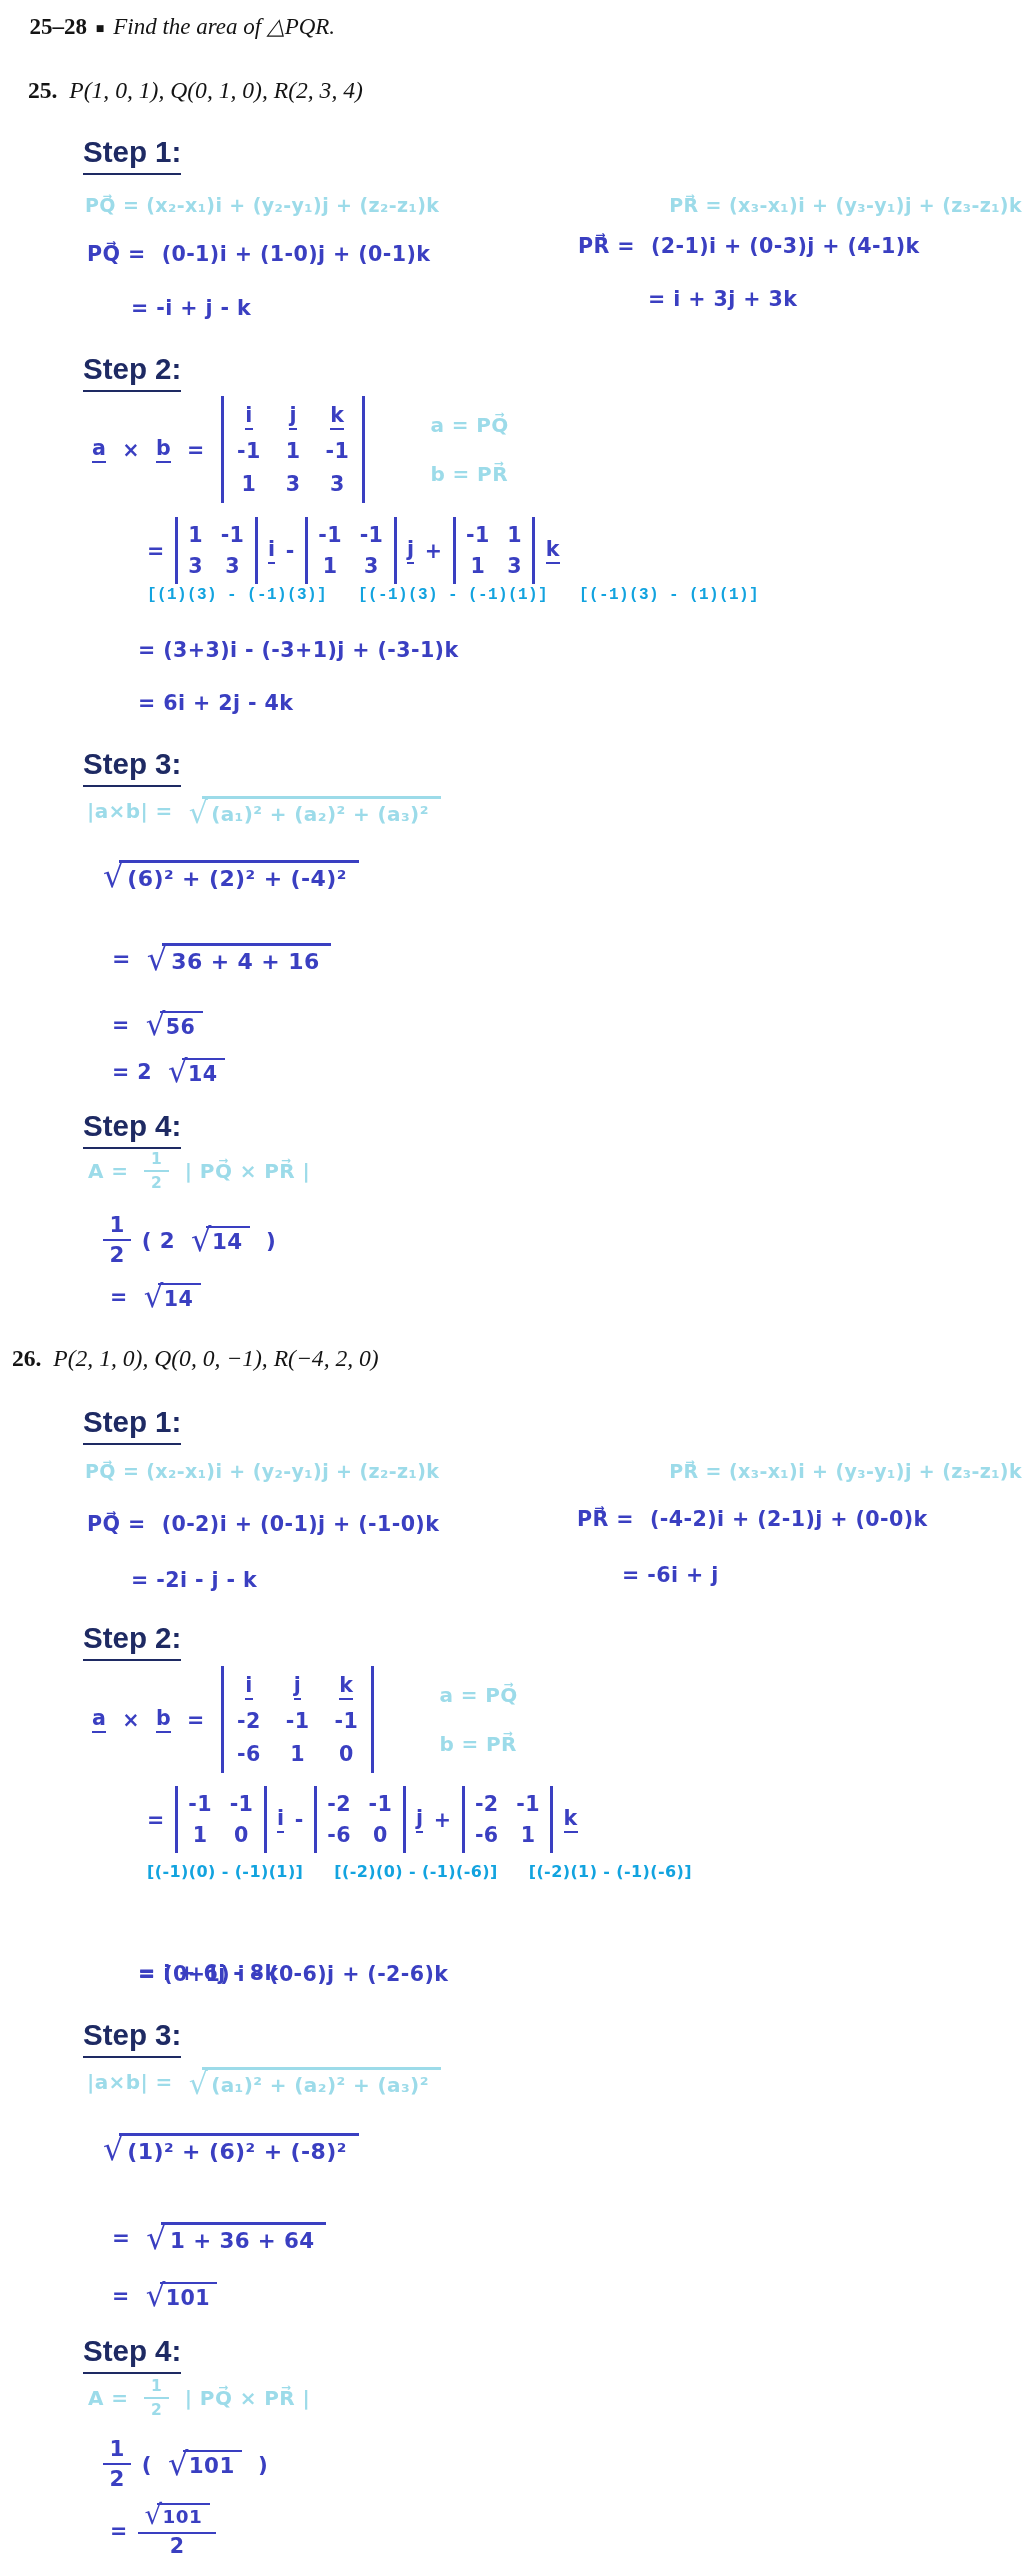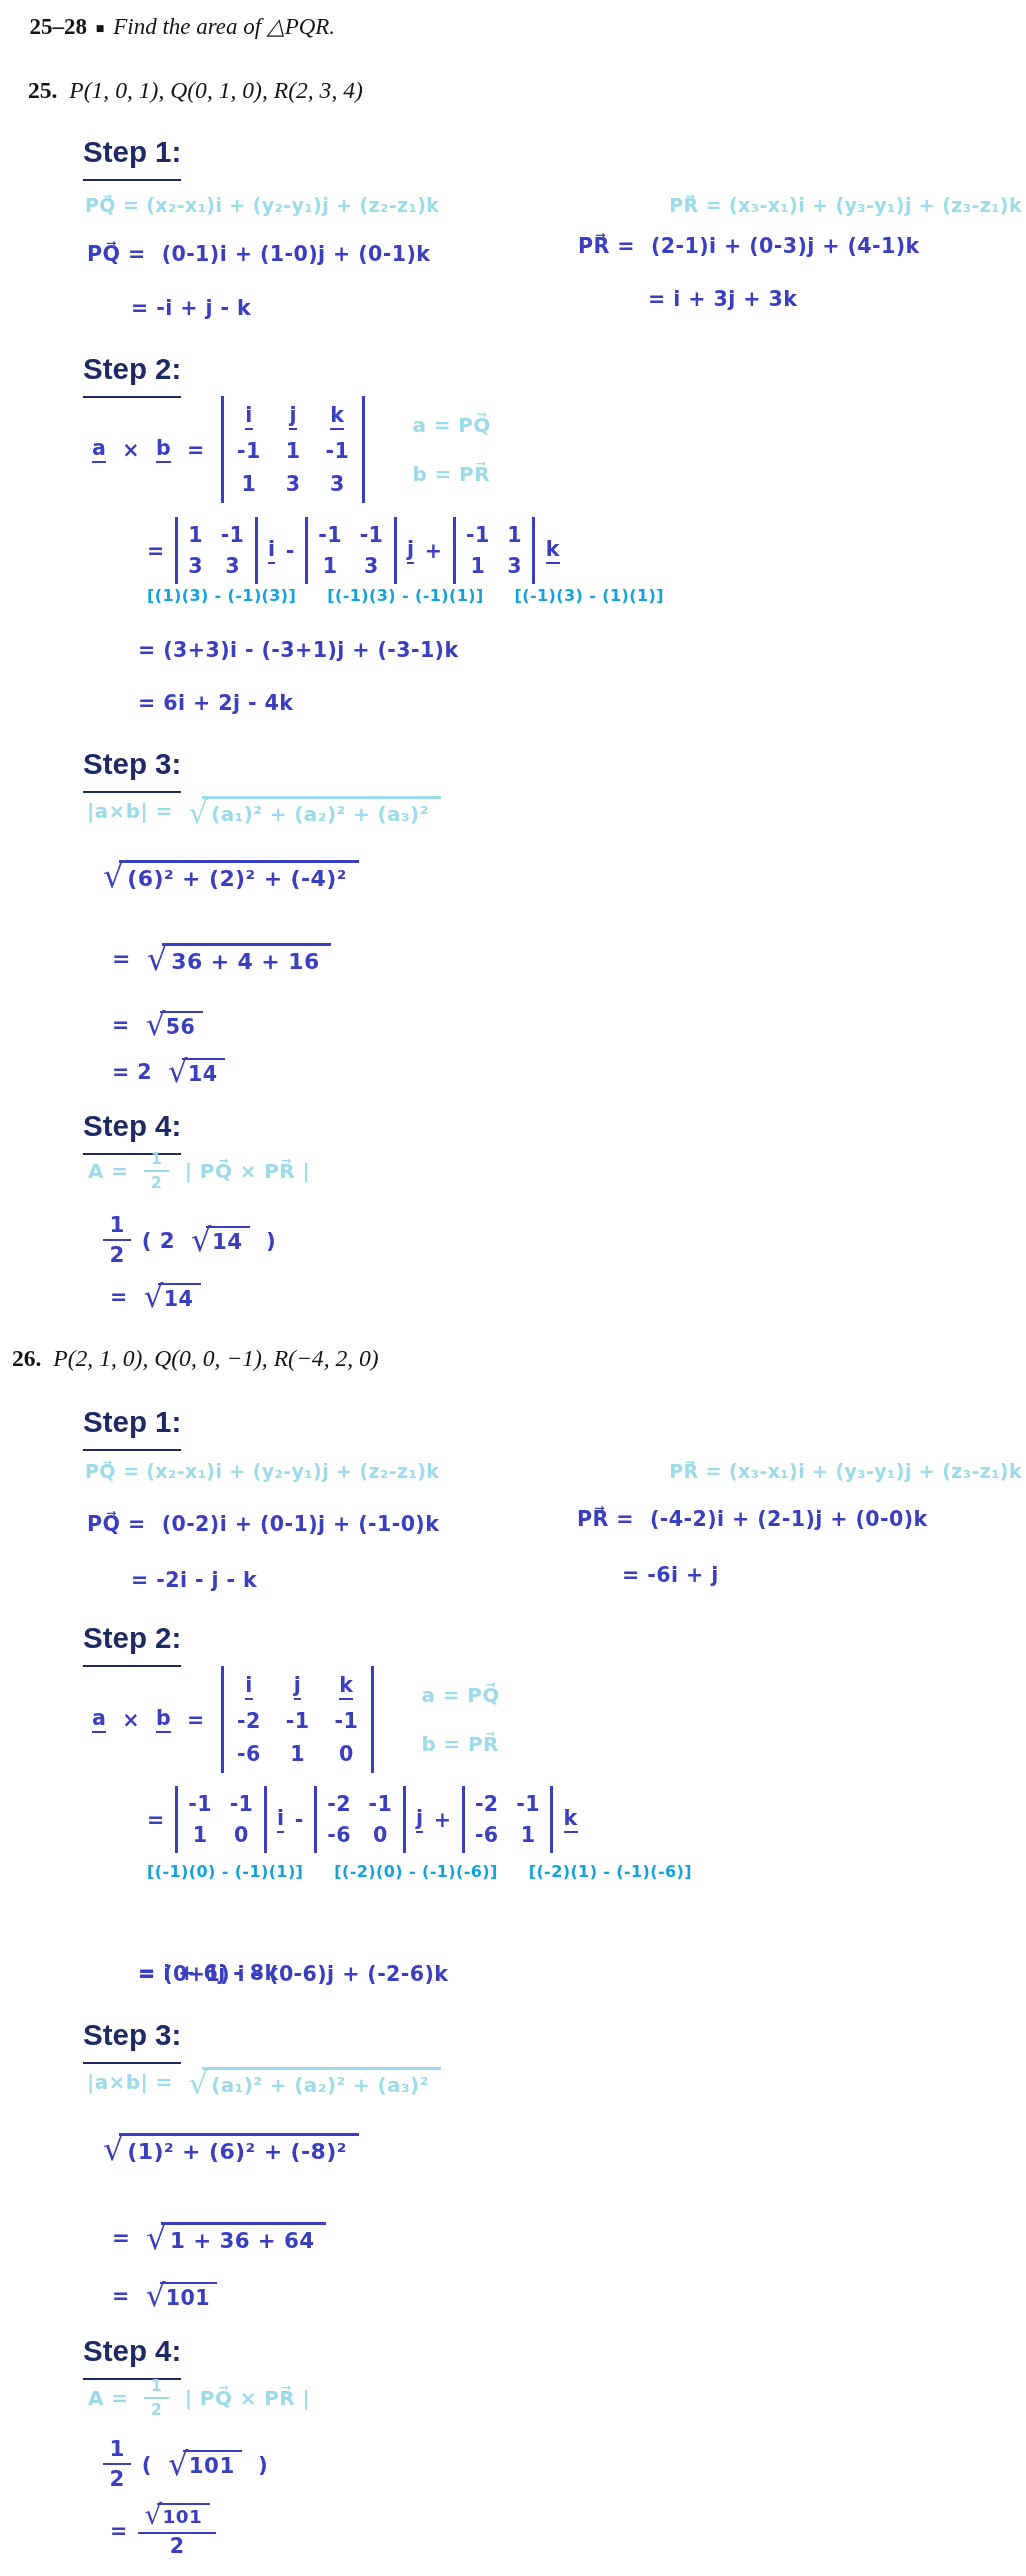--- a/index.html
+++ b/index.html
@@ -3,41 +3,41 @@
 <meta charset="utf-8">
 <style>
   html,body{margin:0;padding:0;background:#ffffff;}
   .page{position:relative;width:1027px;height:2576px;background:#ffffff;overflow:hidden;}
   .abs{position:absolute;}
   .print{font-family:"Liberation Serif",serif;color:#141414;}
   .print .num{font-weight:700;font-style:normal;}
   .print .it{font-style:italic;}
   .bullet{font-size:0.62em;margin:0 8.8px;vertical-align:1.5px;font-style:normal;}
   .step{display:inline-block;font:700 29.5px "Liberation Sans",sans-serif;color:#1e2a63;
-        border-bottom:2.9px solid #1e2a63;padding-bottom:10px;}
+        border-bottom:2.9px solid #1e2a63;padding-bottom:4px;}
   .hw{font-family:"DejaVu Sans",sans-serif;font-weight:700;color:#3a3fc1;font-size:20.6px;letter-spacing:0.4px;}
   .cy{color:#9cdbe9;}
   .br{color:#12a3df;}
   .row{display:flex;align-items:center;}
   .u{border-bottom:2.9px solid currentColor;padding-bottom:0.7px;}
   
   .det{display:inline-grid;border-left:3.7px solid currentColor;border-right:3.7px solid currentColor;
        padding:7.4px 13.3px;column-gap:25px;row-gap:8.8px;text-align:center;align-items:center;justify-items:center;}
   .det3{grid-template-columns:repeat(3,auto);}
   .det2{grid-template-columns:repeat(2,auto);column-gap:17.7px;row-gap:7.4px;padding:5.9px 10.3px;}
   
   .sqrt{display:inline-flex;align-items:stretch;}
   .sqrt .tick{align-self:flex-end;line-height:0.9;font-size:1.5em;margin-right:-5.9px;font-weight:400;}
   .sqrt .bar{border-top:3.7px solid currentColor;padding:2.9px 11.8px 0 8.8px;}
   .sqrt.thin .bar{border-top-width:2.9px;padding:1.5px 7.4px 0 5.9px;}
   
   .frac{display:inline-flex;flex-direction:column;align-items:center;line-height:1.05;}
   .frac>.num{border-bottom:2.9px solid currentColor;padding:0 6.6px 2.9px;}
   .frac>.den{padding-top:2.9px;}
-  .notes{display:flex;flex-direction:column;gap:25px;margin-left:47px;font-size:20px;}
+  .notes{display:flex;flex-direction:column;gap:25px;margin-left:65px;font-size:20px;}
   .gap14{gap:10.3px;}
   .gap10{gap:16px;}
 </style>
 </head>
 <body>
 
 <div class="page">
 
   <div class="abs print" style="left:29.5px;top:13.3px;font-size:23px;">
     <span class="num">25–28</span><span class="bullet">■</span><span class="it">Find the area of △PQR.</span>
@@ -117,21 +117,21 @@
     <span>+</span>
     <span class="det det2">
       <span>-1</span>
       <span>1</span>
       <span>1</span>
       <span>3</span>
     </span>
     <span class="u">k</span>
   </div>
 
-  <div class="abs hw br row" style="left:147px;top:586px;gap:31px;font-size:16px;">
+  <div class="abs hw br row" style="left:147px;top:586px;gap:31px;font-size:16px;font-family:Liberation Mono, monospace;">
     <span>[(1)(3) - (-1)(3)]</span>
     <span>[(-1)(3) - (-1)(1)]</span>
     <span>[(-1)(3) - (1)(1)]</span>
   </div>
 
   <div class="abs hw" style="left:138px;top:638px;">= (3+3)i - (-3+1)j + (-3-1)k</div>
   <div class="abs hw" style="left:138px;top:691px;">= 6i + 2j - 4k</div>
 
   <div class="abs" style="left:83px;top:747px;">
     <span class="step">Step 3:</span>

